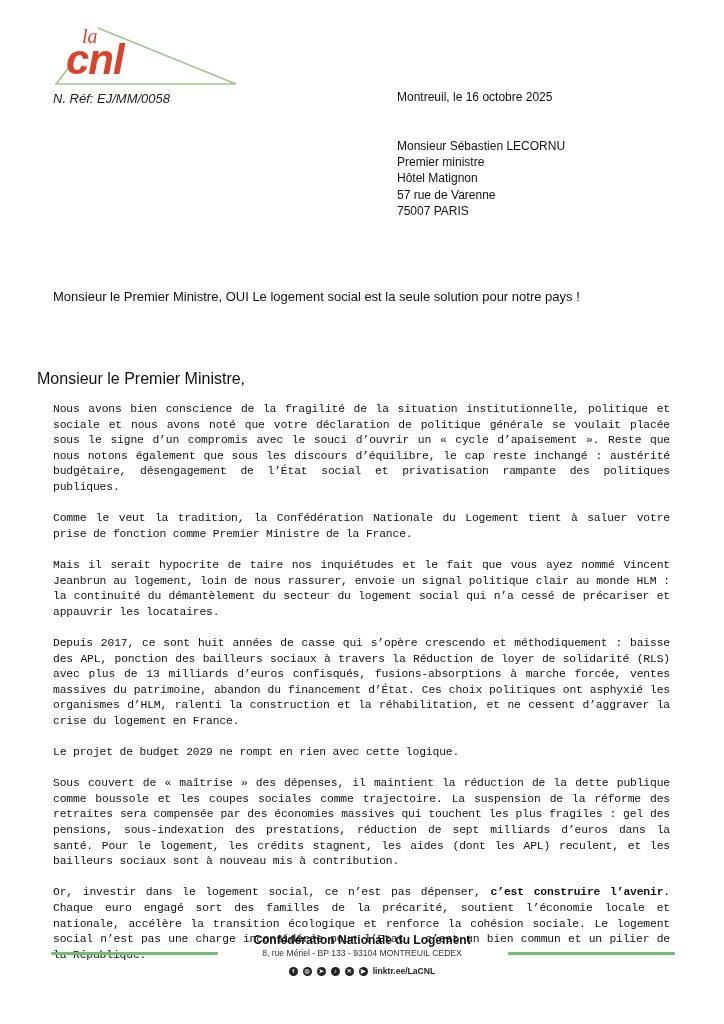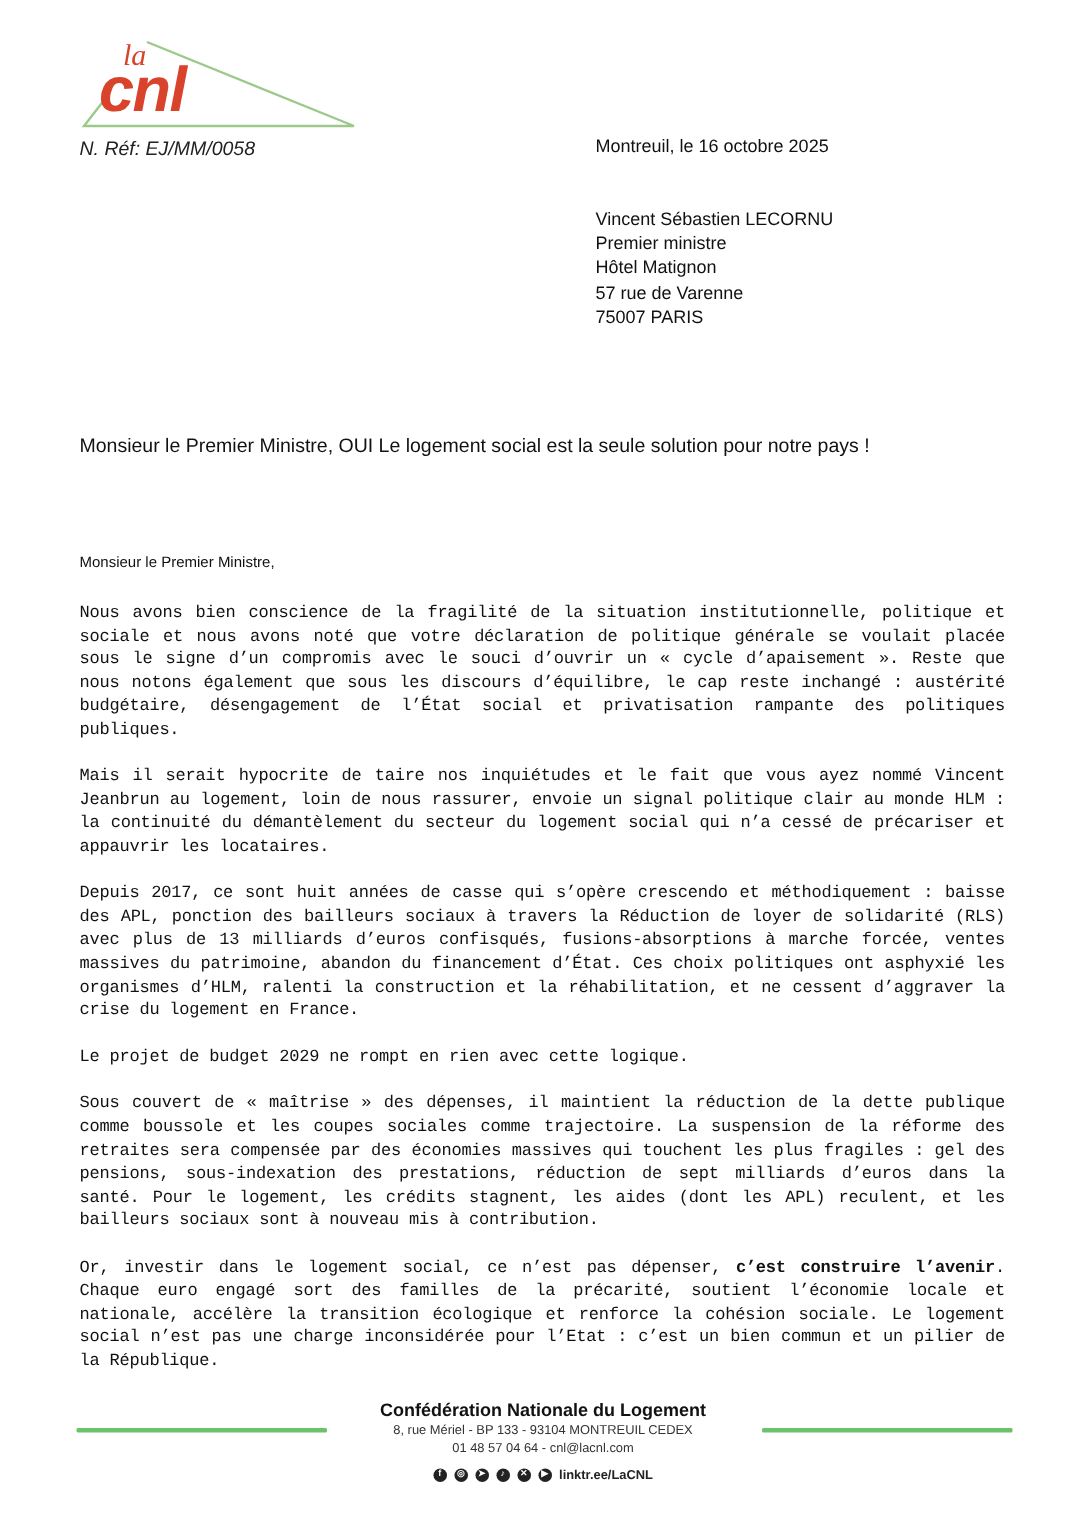--- a/index.html
+++ b/index.html
@@ -10,21 +10,21 @@
     .logo { position: absolute; left: 48px; top: 22px; width: 200px; height: 66px; }
     .ref {
       position: absolute; left: 53px; top: 91px; font-size: 13px; font-style: italic; color: #222;
     }
     .date { position: absolute; left: 397px; top: 90px; font-size: 12px; }
     .recipient { position: absolute; left: 397px; top: 138px; font-size: 12px; line-height: 16.2px; }
     .recipient div { white-space: nowrap; }
     .subject {
       position: absolute; left: 53px; top: 289px; font-size: 13px; font-weight: normal; white-space: nowrap;
     }
-    .salutation { position: absolute; left: 53px; top: 370px; font-size: 10px; }
+    .salutation { position: absolute; left: 37px; top: 370px; font-size: 16px; }
     .body {
       position: absolute; left: 53px; top: 402px; width: 617px;
       font-size: 11.35px; line-height: 15.6px; text-align: justify;
       font-family: Liberation Mono, monospace; letter-spacing: -0.15px;
     }
     .body p { margin: 0 0 15.6px 0; }
     .footer { position: absolute; left: 0; top: 933px; width: 724px; text-align: center; }
     .footer .org { font-size: 12px; font-weight: bold; }
     .footer .line { font-size: 8.6px; line-height: 12.2px; color: #333; }
     .rule { position: absolute; top: 952px; height: 3px; background: #6cc26a; border-radius: 1px; }
@@ -44,46 +44,46 @@
     <polyline points="50,6 188,62 8,62 22,44" fill="none" stroke="#9cc98a" stroke-width="1.6"></polyline>
     <text x="34" y="21" font-family="Liberation Serif, serif" font-style="italic" font-size="20" fill="#d9422b">la</text>
     <text x="18" y="52" font-family="Liberation Sans, sans-serif" font-weight="bold" font-style="italic" font-size="42" fill="#d9422b" letter-spacing="-1">cnl</text>
   </svg>
 </div>
 
 <div class="ref">N. Réf: EJ/MM/0058</div>
 <div class="date">Montreuil, le 16 octobre 2025</div>
 
 <div class="recipient">
-  <div>Vincent Sébastien LECORNU</div>
+  <div>Monsieur Sébastien LECORNU</div>
   <div>Premier ministre</div>
   <div>Hôtel Matignon</div>
   <div>57 rue de Varenne</div>
   <div>75007 PARIS</div>
 </div>
 
 <div class="subject">Monsieur le Premier Ministre, OUI Le logement social est la seule solution pour notre pays !</div>
 <div class="salutation">Monsieur le Premier Ministre,</div>
 
 <div class="body">
   <p>Nous avons bien conscience de la fragilité de la situation institutionnelle, politique et sociale et nous avons noté que votre déclaration de politique générale se voulait placée sous le signe d’un compromis avec le souci d’ouvrir un « cycle d’apaisement ». Reste que nous notons également que sous les discours d’équilibre, le cap reste inchangé : austérité budgétaire, désengagement de l’État social et privatisation rampante des politiques publiques.</p>
+  <p>Comme le veut la tradition, la Confédération Nationale du Logement tient à saluer votre prise de fonction comme Premier Ministre de la France.</p>
   <p>Mais il serait hypocrite de taire nos inquiétudes et le fait que vous ayez nommé Vincent Jeanbrun au logement, loin de nous rassurer, envoie un signal politique clair au monde HLM : la continuité du démantèlement du secteur du logement social qui n’a cessé de précariser et appauvrir les locataires.</p>
   <p>Depuis 2017, ce sont huit années de casse qui s’opère crescendo et méthodiquement : baisse des APL, ponction des bailleurs sociaux à travers la Réduction de loyer de solidarité (RLS) avec plus de 13 milliards d’euros confisqués, fusions-absorptions à marche forcée, ventes massives du patrimoine, abandon du financement d’État. Ces choix politiques ont asphyxié les organismes d’HLM, ralenti la construction et la réhabilitation, et ne cessent d’aggraver la crise du logement en France.</p>
   <p>Le projet de budget 2029 ne rompt en rien avec cette logique.</p>
   <p>Sous couvert de « maîtrise » des dépenses, il maintient la réduction de la dette publique comme boussole et les coupes sociales comme trajectoire. La suspension de la réforme des retraites sera compensée par des économies massives qui touchent les plus fragiles : gel des pensions, sous-indexation des prestations, réduction de sept milliards d’euros dans la santé. Pour le logement, les crédits stagnent, les aides (dont les APL) reculent, et les bailleurs sociaux sont à nouveau mis à contribution.</p>
   <p><span>Or, investir dans le logement social, ce n’est pas dépenser, </span><b>c’est construire l’avenir</b><span>. Chaque euro engagé sort des familles de la précarité, soutient l’économie locale et nationale, accélère la transition écologique et renforce la cohésion sociale. Le logement social n’est pas une charge inconsidérée pour l’Etat : c’est un bien commun et un pilier de la République.</span></p>
 </div>
 
 <div class="rule left"></div>
 <div class="rule right"></div>
 
 <div class="footer">
   <div class="org">Confédération Nationale du Logement</div>
   <div class="line">8, rue Mériel - BP 133 - 93104 MONTREUIL CEDEX</div>
-  <div class="line">01 48 57 04 64 - cnl@lacnl.com</div>
   <div class="social">
     <span class="ic">f</span>
     <span class="ic">◎</span>
     <span class="ic">➤</span>
     <span class="ic">♪</span>
     <span class="ic">✕</span>
     <span class="ic">▶</span>
     <span>linktr.ee/LaCNL</span>
   </div>
 </div>

